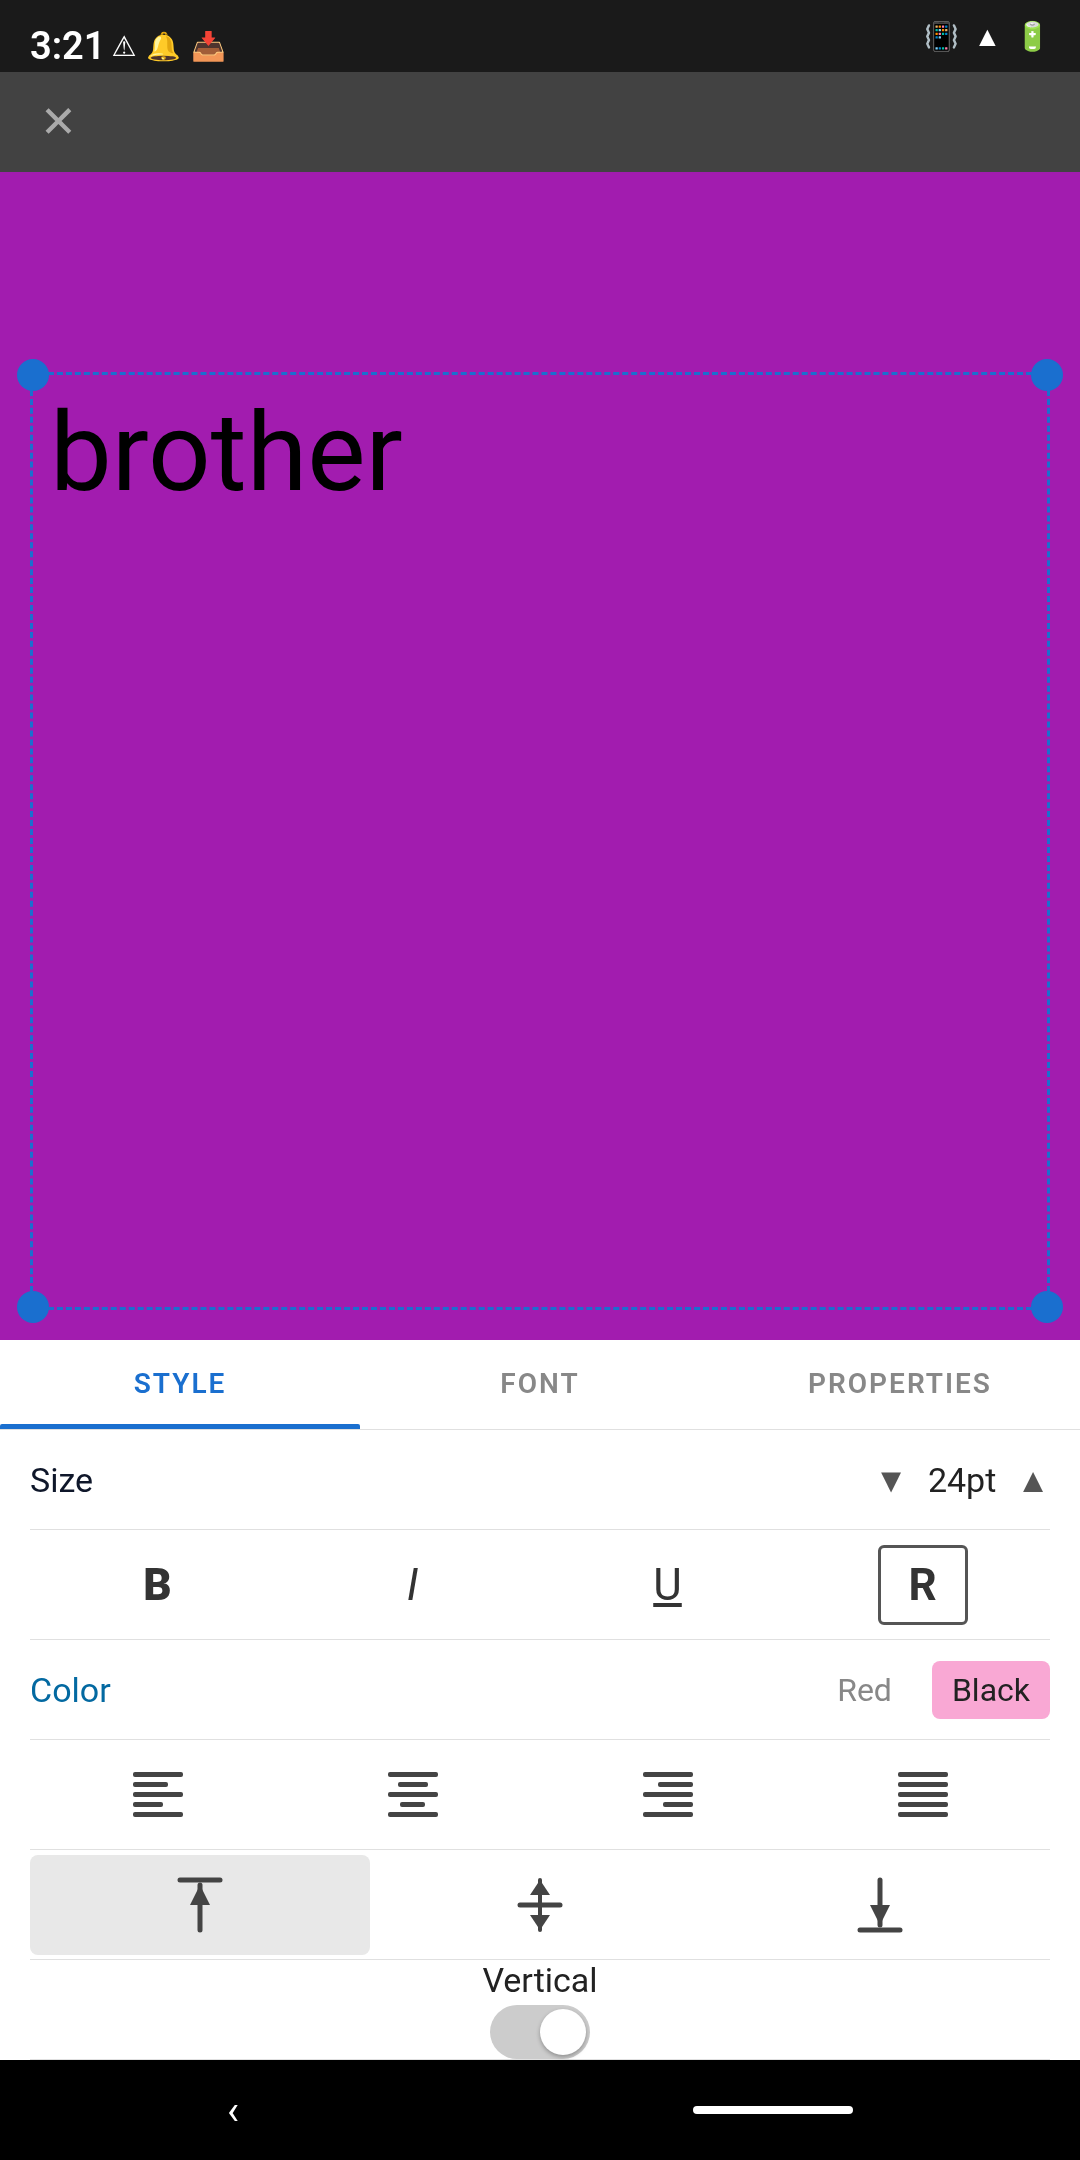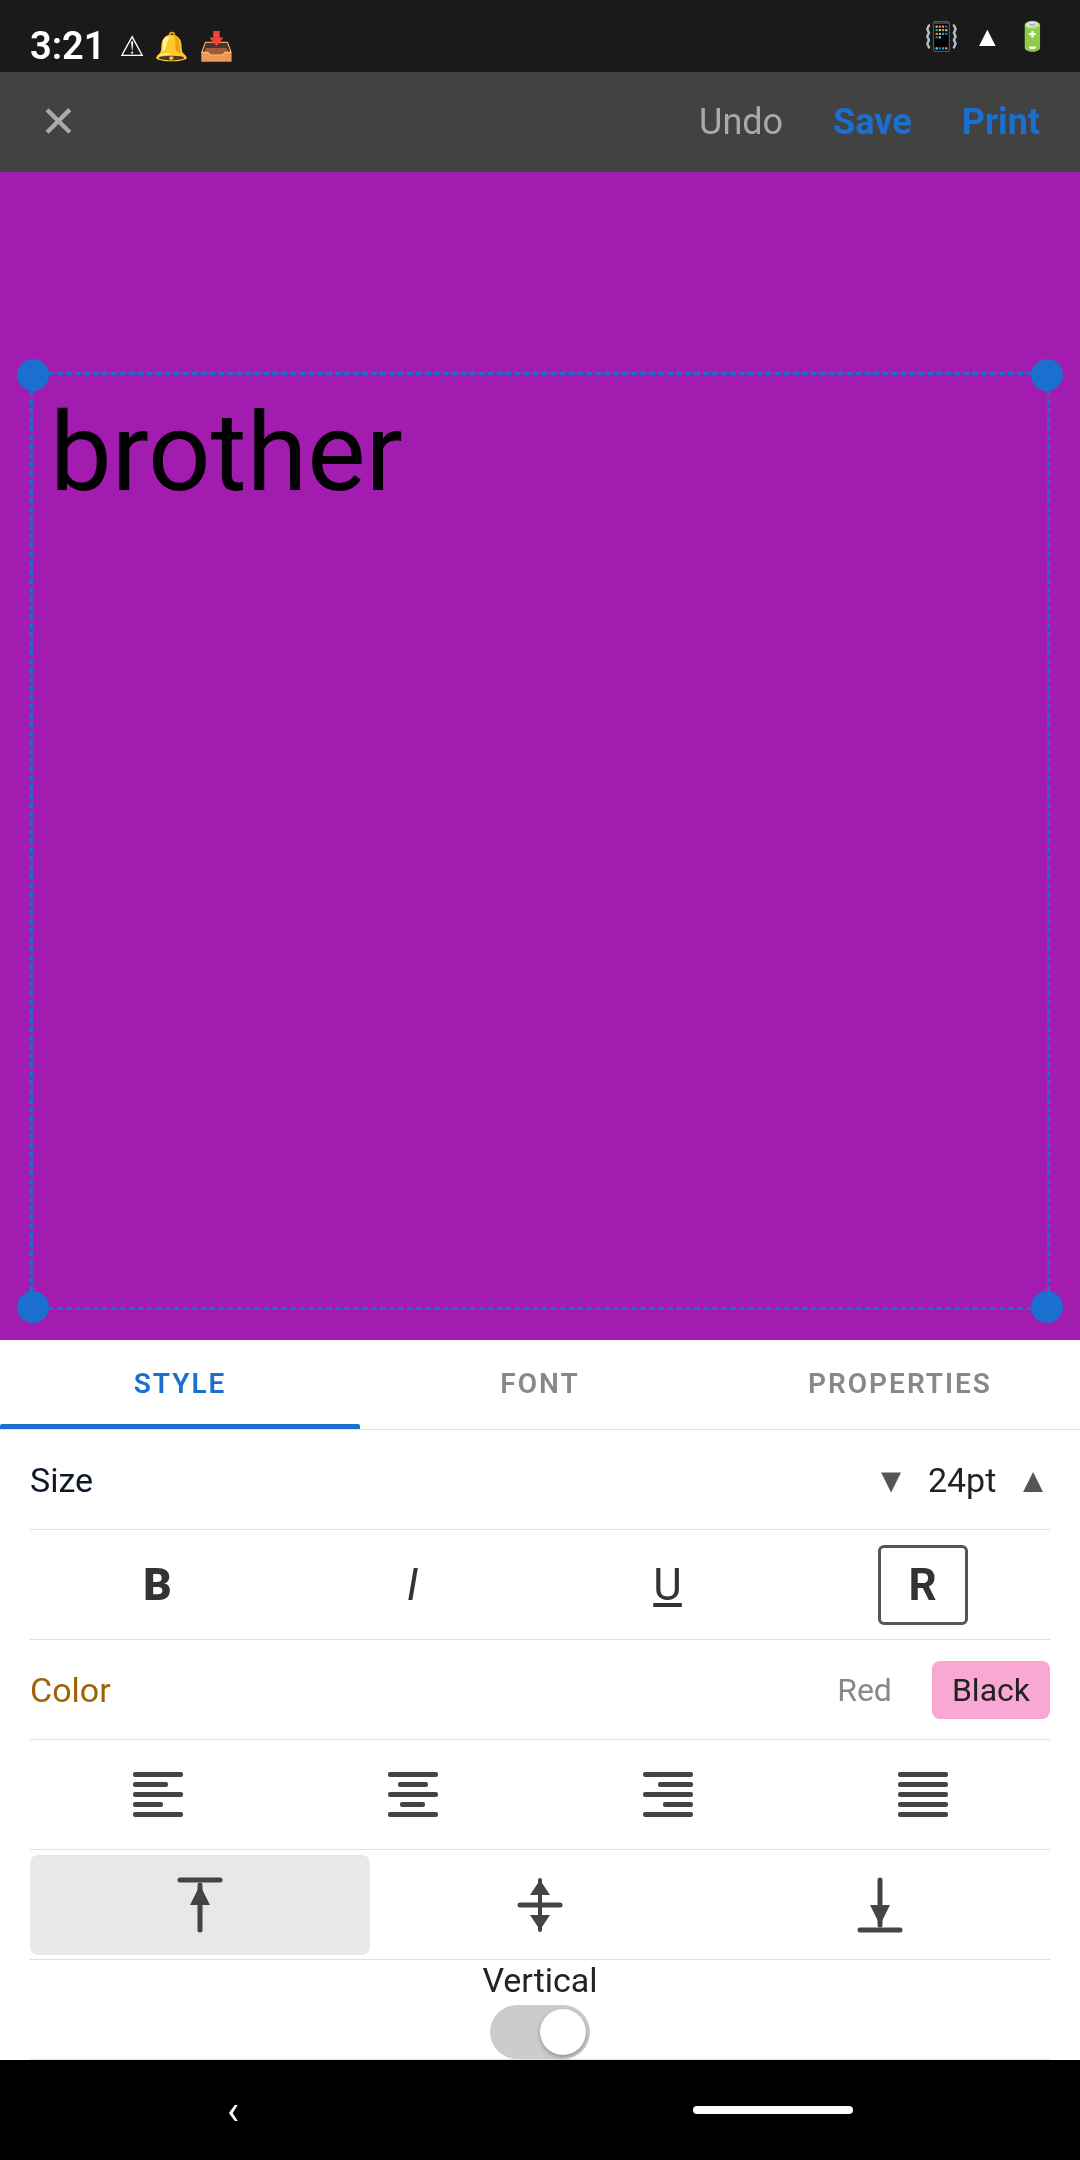--- a/index.html
+++ b/index.html
@@ -21,21 +21,21 @@
       height: 72px;
       background: #1a1a1a;
       display: flex;
       align-items: center;
       justify-content: space-between;
       padding: 0 30px;
     }
     .status-bar-left {
       display: flex;
       align-items: center;
-      gap: 14px;
+      gap: 6px;
       margin-top: 20px;
     }
     .status-time {
       color: #fff;
       font-size: 38px;
       font-weight: 600;
     }
     .status-icons {
       display: flex;
       align-items: center;
@@ -247,21 +247,21 @@
 
     
     .color-row {
       display: flex;
       align-items: center;
       height: 100px;
       border-bottom: 1px solid #e0e0e0;
     }
     .color-label {
       font-size: 34px;
-      color: #a16207;
+      color: #0369a1;
       flex: 1;
     }
     .color-options {
       display: flex;
       align-items: center;
       gap: 20px;
     }
     .color-option {
       font-size: 32px;
       color: #888;
@@ -397,25 +397,20 @@
     <span class="status-icon">📳</span>
     <span class="status-icon">▲</span>
     <span class="status-icon">🔋</span>
   </div>
 </div>
 
 <div class="top-toolbar">
   <div class="toolbar-left">
     <span class="close-btn">✕</span>
   </div>
-  <div class="toolbar-right">
-    <span class="toolbar-btn-gray">Undo</span>
-    <span class="toolbar-btn-blue">Save</span>
-    <span class="toolbar-btn-blue">Print</span>
-  </div>
 </div>
 
 <div class="canvas-area">
   <div class="text-box-container">
     <div class="text-box-border">
       <div class="handle handle-tl"></div>
       <div class="handle handle-tr"></div>
       <div class="handle handle-bl"></div>
       <div class="handle handle-br"></div>
     </div>

